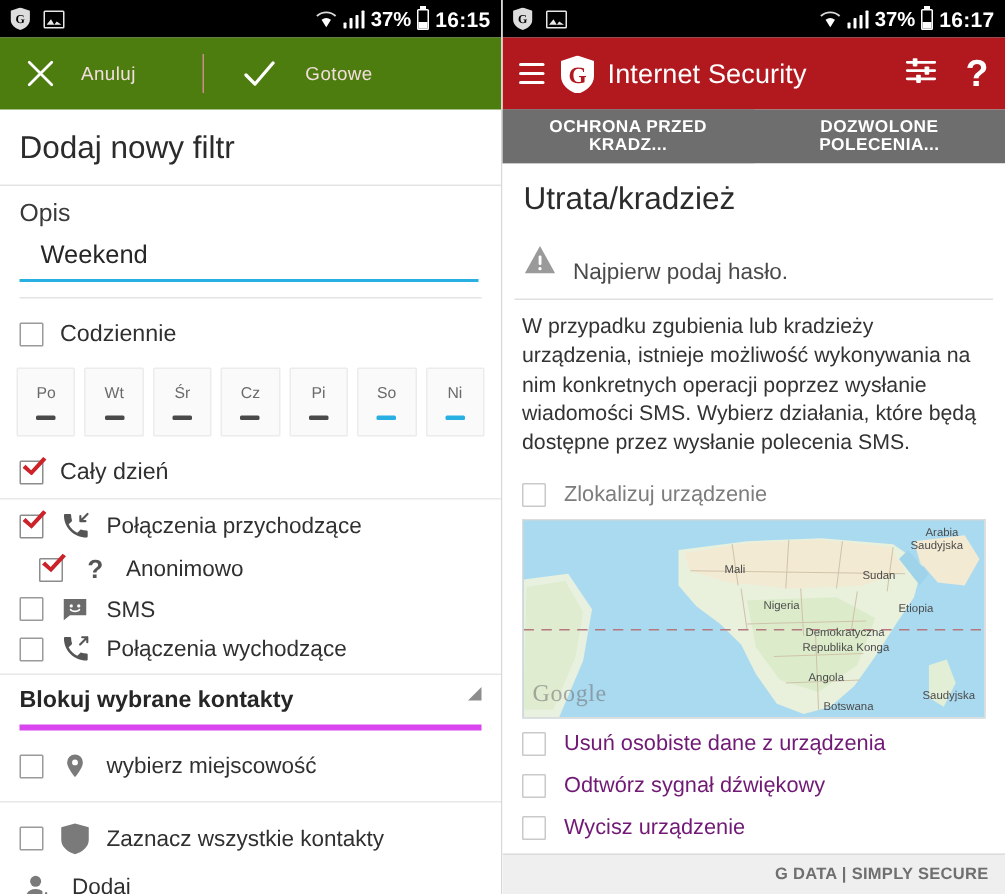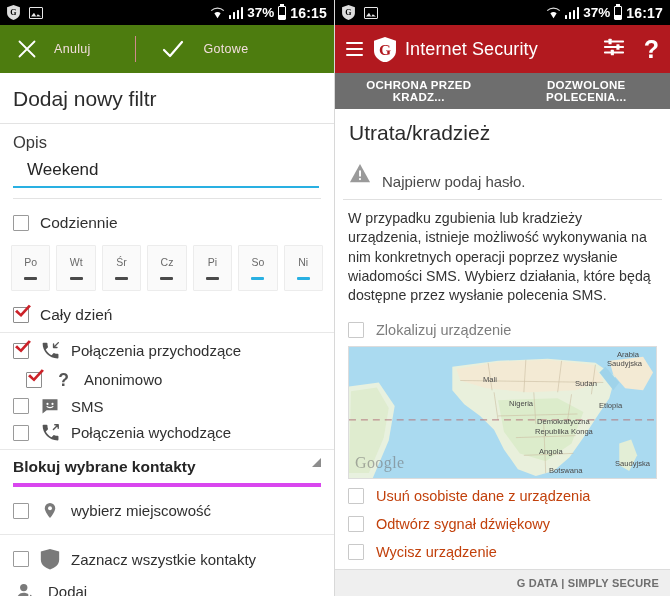--- a/index.html
+++ b/index.html
@@ -145,21 +145,21 @@
   .warn-row { display: flex; align-items: center; padding: 0 14px 9px; }
   .warn-ico { width: 22px; height: 20px; flex: none; }
   .warn-text { font-size: 15px; color: #4a4a4a; margin-left: 11px; margin-top: 18px; }
   .r-div { height: 1px; background: #e0e0e0; margin: 0 8px; }
   .r-para {
     font-size: 14.2px; color: #333; line-height: 1.36;
     padding: 9px 12px 10px 13px;
   }
 
   .r-cb-row { display: flex; align-items: center; padding: 6px 13px; }
-  .r-cb-label { font-size: 14.5px; color: #c2410c; margin-left: 12px; }
+  .r-cb-label { font-size: 14.5px; color: #701a75; margin-left: 12px; }
   .r-cb-label.dark { color: #7d7d7d; }
 
   
   .map {
     margin: 2px 13px 3px; height: 133px; position: relative; overflow: hidden;
     background: #a6d3e8; border: 1px solid #dcdcdc;
   }
   .map svg { position: absolute; inset: 0; width: 100%; height: 100%; }
   .map-label {
     position: absolute; font-size: 7.6px; color: #4a4a4a;

